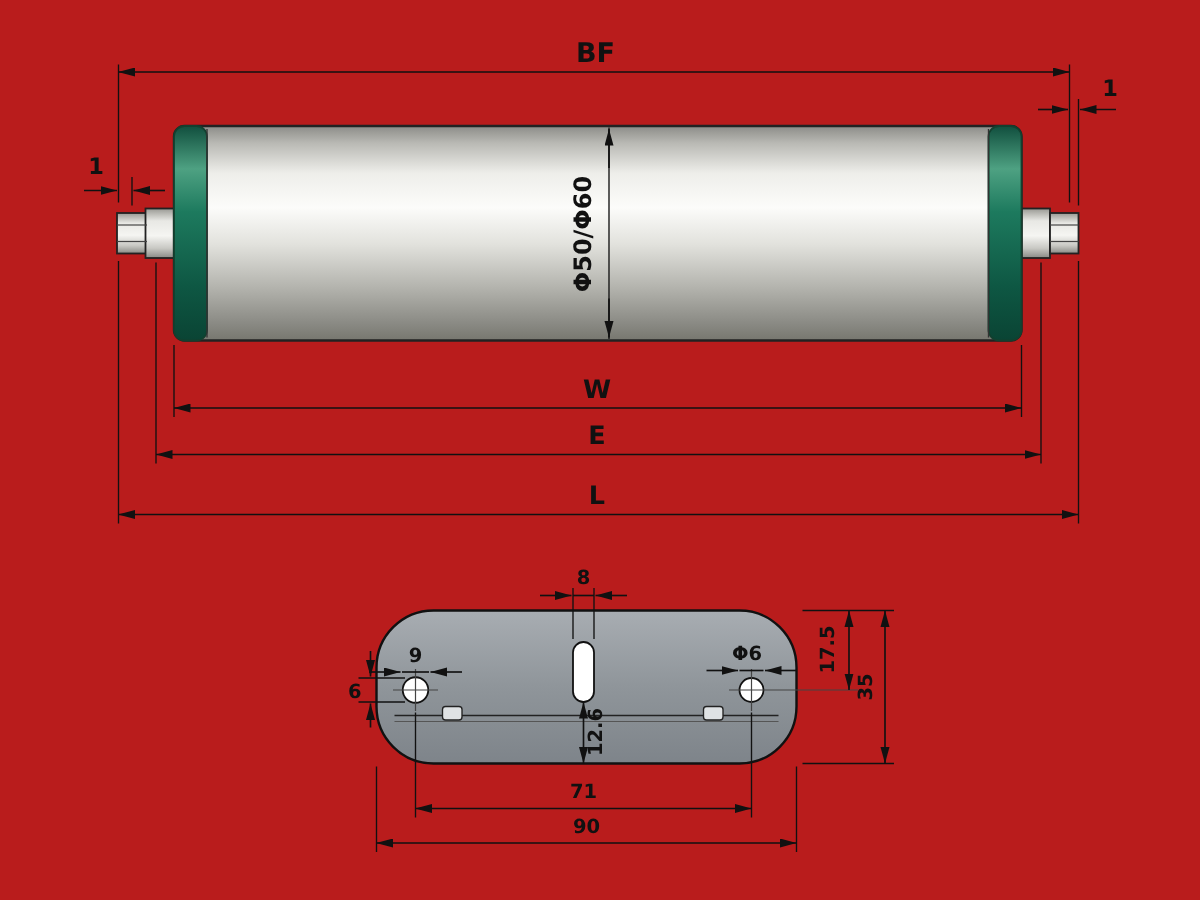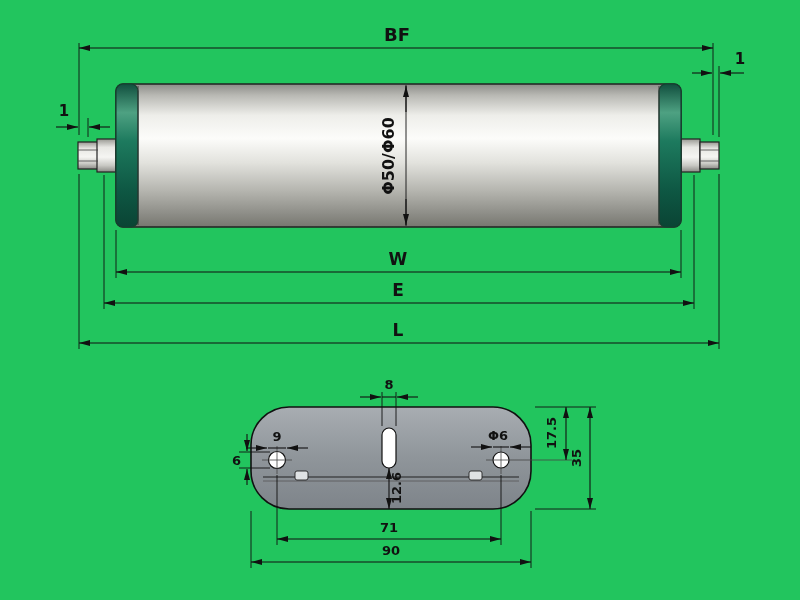--- a/index.html
+++ b/index.html
@@ -1,16 +1,16 @@
 <!DOCTYPE html>
 <html><head>
 <meta charset="utf-8">
 <style>
   html,body{margin:0;padding:0;background:#ffffff;}
-  .canvas{width:800px;height:600px;position:relative;background:#22c55e;overflow:hidden;}
+  .canvas{width:800px;height:600px;position:relative;background:#b91c1c;overflow:hidden;}
   svg{display:block;}
   text{font-family:"DejaVu Sans","Liberation Sans",sans-serif;font-weight:bold;fill:#111;}
   .dim{stroke:#111;stroke-width:1.1;fill:none;}
   .ext{stroke:#111;stroke-width:0.9;fill:none;}
   .thin{stroke:#444;stroke-width:0.8;fill:none;}
 </style>
 </head>
 <body>
 
 <div class="canvas">

